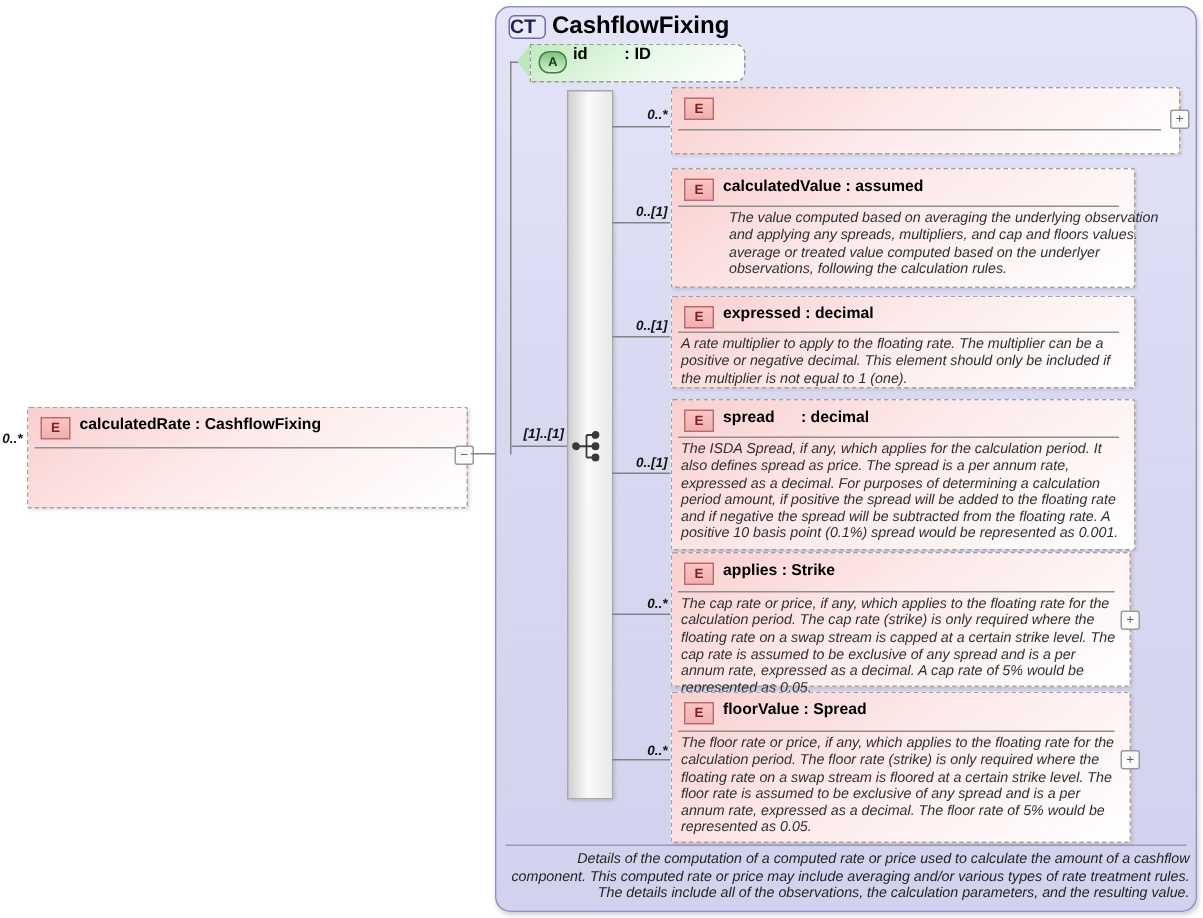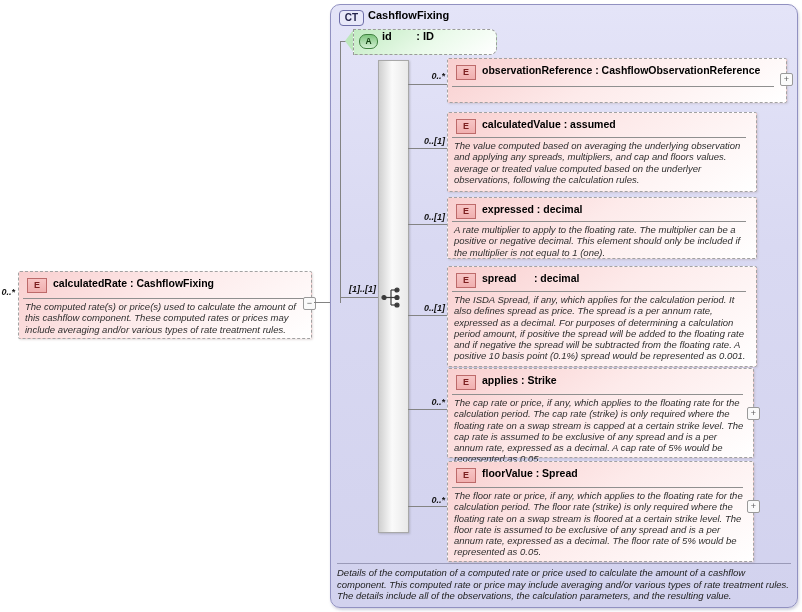--- a/index.html
+++ b/index.html
@@ -11,23 +11,23 @@
   
   .ct{
     position:absolute;left:330px;top:4px;width:466px;height:602px;
     border:1px solid #9191c1;border-radius:10px;
     background:linear-gradient(180deg,#e4e4f8 0%,#d9d9f2 40%,#d2d2ee 100%);
     box-shadow:1px 2px 3px rgba(120,120,160,.35);
   }
   .ct-badge{
     position:absolute;left:8px;top:5px;width:23px;height:14px;
     border:1px solid #6e6ea8;border-radius:4px;background:#e8e8f9;
-    font-size:10px;font-weight:bold;color:#22224a;text-align:center;line-height:14px;
+    font-size:13px;font-weight:bold;color:#22224a;line-height:14px;
   }
-  .ct-title{position:absolute;left:37px;top:4px;font-size:11px;font-weight:bold;color:#000;}
+  .ct-title{position:absolute;left:37px;top:4px;font-size:16px;font-weight:bold;color:#000;}
   
   .attr-tip{
     position:absolute;left:345px;top:29px;width:0;height:0;
     border-top:12px solid transparent;border-bottom:12px solid transparent;
     border-right:9px solid #bce7bc;
   }
   .attr-body{
     position:absolute;left:353px;top:29px;width:142px;height:24px;
     border:1px dashed #9a9a9a;border-radius:0 7px 7px 0;
     background:linear-gradient(145deg,#c2ebc2 0%,#eafaea 55%,#ffffff 100%);
@@ -75,35 +75,34 @@
   
   .toggle{
     position:absolute;width:11px;height:11px;border:1px solid #9a9a9a;border-radius:2px;
     background:#fafafa;font-size:9px;color:#606060;text-align:center;line-height:10px;
     cursor:pointer;
   }
   
   .ct-footer-sep{position:absolute;left:6px;top:558px;width:454px;height:1px;background:#9a9ab8;}
   .ct-footer{
     position:absolute;left:6px;top:562px;width:456px;
-    font-size:9.5px;font-style:italic;color:#222;line-height:11.5px;
+    font-size:9.5px;font-style:italic;color:#222;line-height:11.5px;text-align:right;
   }
 </style>
 </head>
 <body>
 
 <div class="stage">
 
   <span class="card-label" style="left:-25px;top:287px;">0..*</span>
 
   <div class="card" style="left:18px;top:271px;width:292px;height:66px;">
     <span class="e-badge">E</span>
     <span class="card-title">calculatedRate : CashflowFixing</span>
     <div class="card-sep" style="top:26px;width:282px;"></div>
-    <div class="card-annot" style="top:29px;width:280px;">The computed rate(s) or price(s) used to calculate the amount of this cashflow component. These computed rates or prices may include averaging and/or various types of rate treatment rules.</div>
   </div>
 
   <div class="toggle" style="left:303px;top:297px;">−</div>
 
   <div class="line-h" style="left:314px;top:302px;width:27px;"></div>
 
   <div class="ct">
     <span class="ct-badge">CT</span>
     <span class="ct-title">CashflowFixing</span>
     <div class="ct-footer-sep"></div>
@@ -145,30 +144,29 @@
 
   <span class="card-label" style="left:405px;top:71px;">0..*</span>
   <span class="card-label" style="left:405px;top:136px;">0..[1]</span>
   <span class="card-label" style="left:405px;top:212px;">0..[1]</span>
   <span class="card-label" style="left:405px;top:303px;">0..[1]</span>
   <span class="card-label" style="left:405px;top:397px;">0..*</span>
   <span class="card-label" style="left:405px;top:495px;">0..*</span>
 
   <div class="card" style="left:447px;top:58px;width:338px;height:43px;">
     <span class="e-badge">E</span>
-    <span class="card-title">observationReference : CashflowObservationReference</span>
     <div class="card-sep" style="top:27px;width:322px;"></div>
   </div>
   <div class="toggle" style="left:780px;top:73px;">+</div>
 
   <div class="card" style="left:447px;top:112px;width:308px;height:78px;">
     <span class="e-badge">E</span>
     <span class="card-title">calculatedValue : assumed</span>
     <div class="card-sep" style="top:24px;width:294px;"></div>
-    <div class="card-annot" style="top:27px;width:296px;">The value computed based on averaging the underlying observation and applying any spreads, multipliers, and cap and floors values. average or treated value computed based on the underlyer observations, following the calculation rules.</div>
+    <div class="card-annot" style="top:27px;width:296px;margin-left:32px;">The value computed based on averaging the underlying observation and applying any spreads, multipliers, and cap and floors values. average or treated value computed based on the underlyer observations, following the calculation rules.</div>
   </div>
 
   <div class="card" style="left:447px;top:197px;width:308px;height:60px;">
     <span class="e-badge">E</span>
     <span class="card-title">expressed : decimal</span>
     <div class="card-sep" style="top:23px;width:294px;"></div>
     <div class="card-annot" style="top:26px;width:296px;">A rate multiplier to apply to the floating rate. The multiplier can be a positive or negative decimal. This element should only be included if the multiplier is not equal to 1 (one).</div>
   </div>
 
   <div class="card" style="left:447px;top:266px;width:308px;height:99px;">

